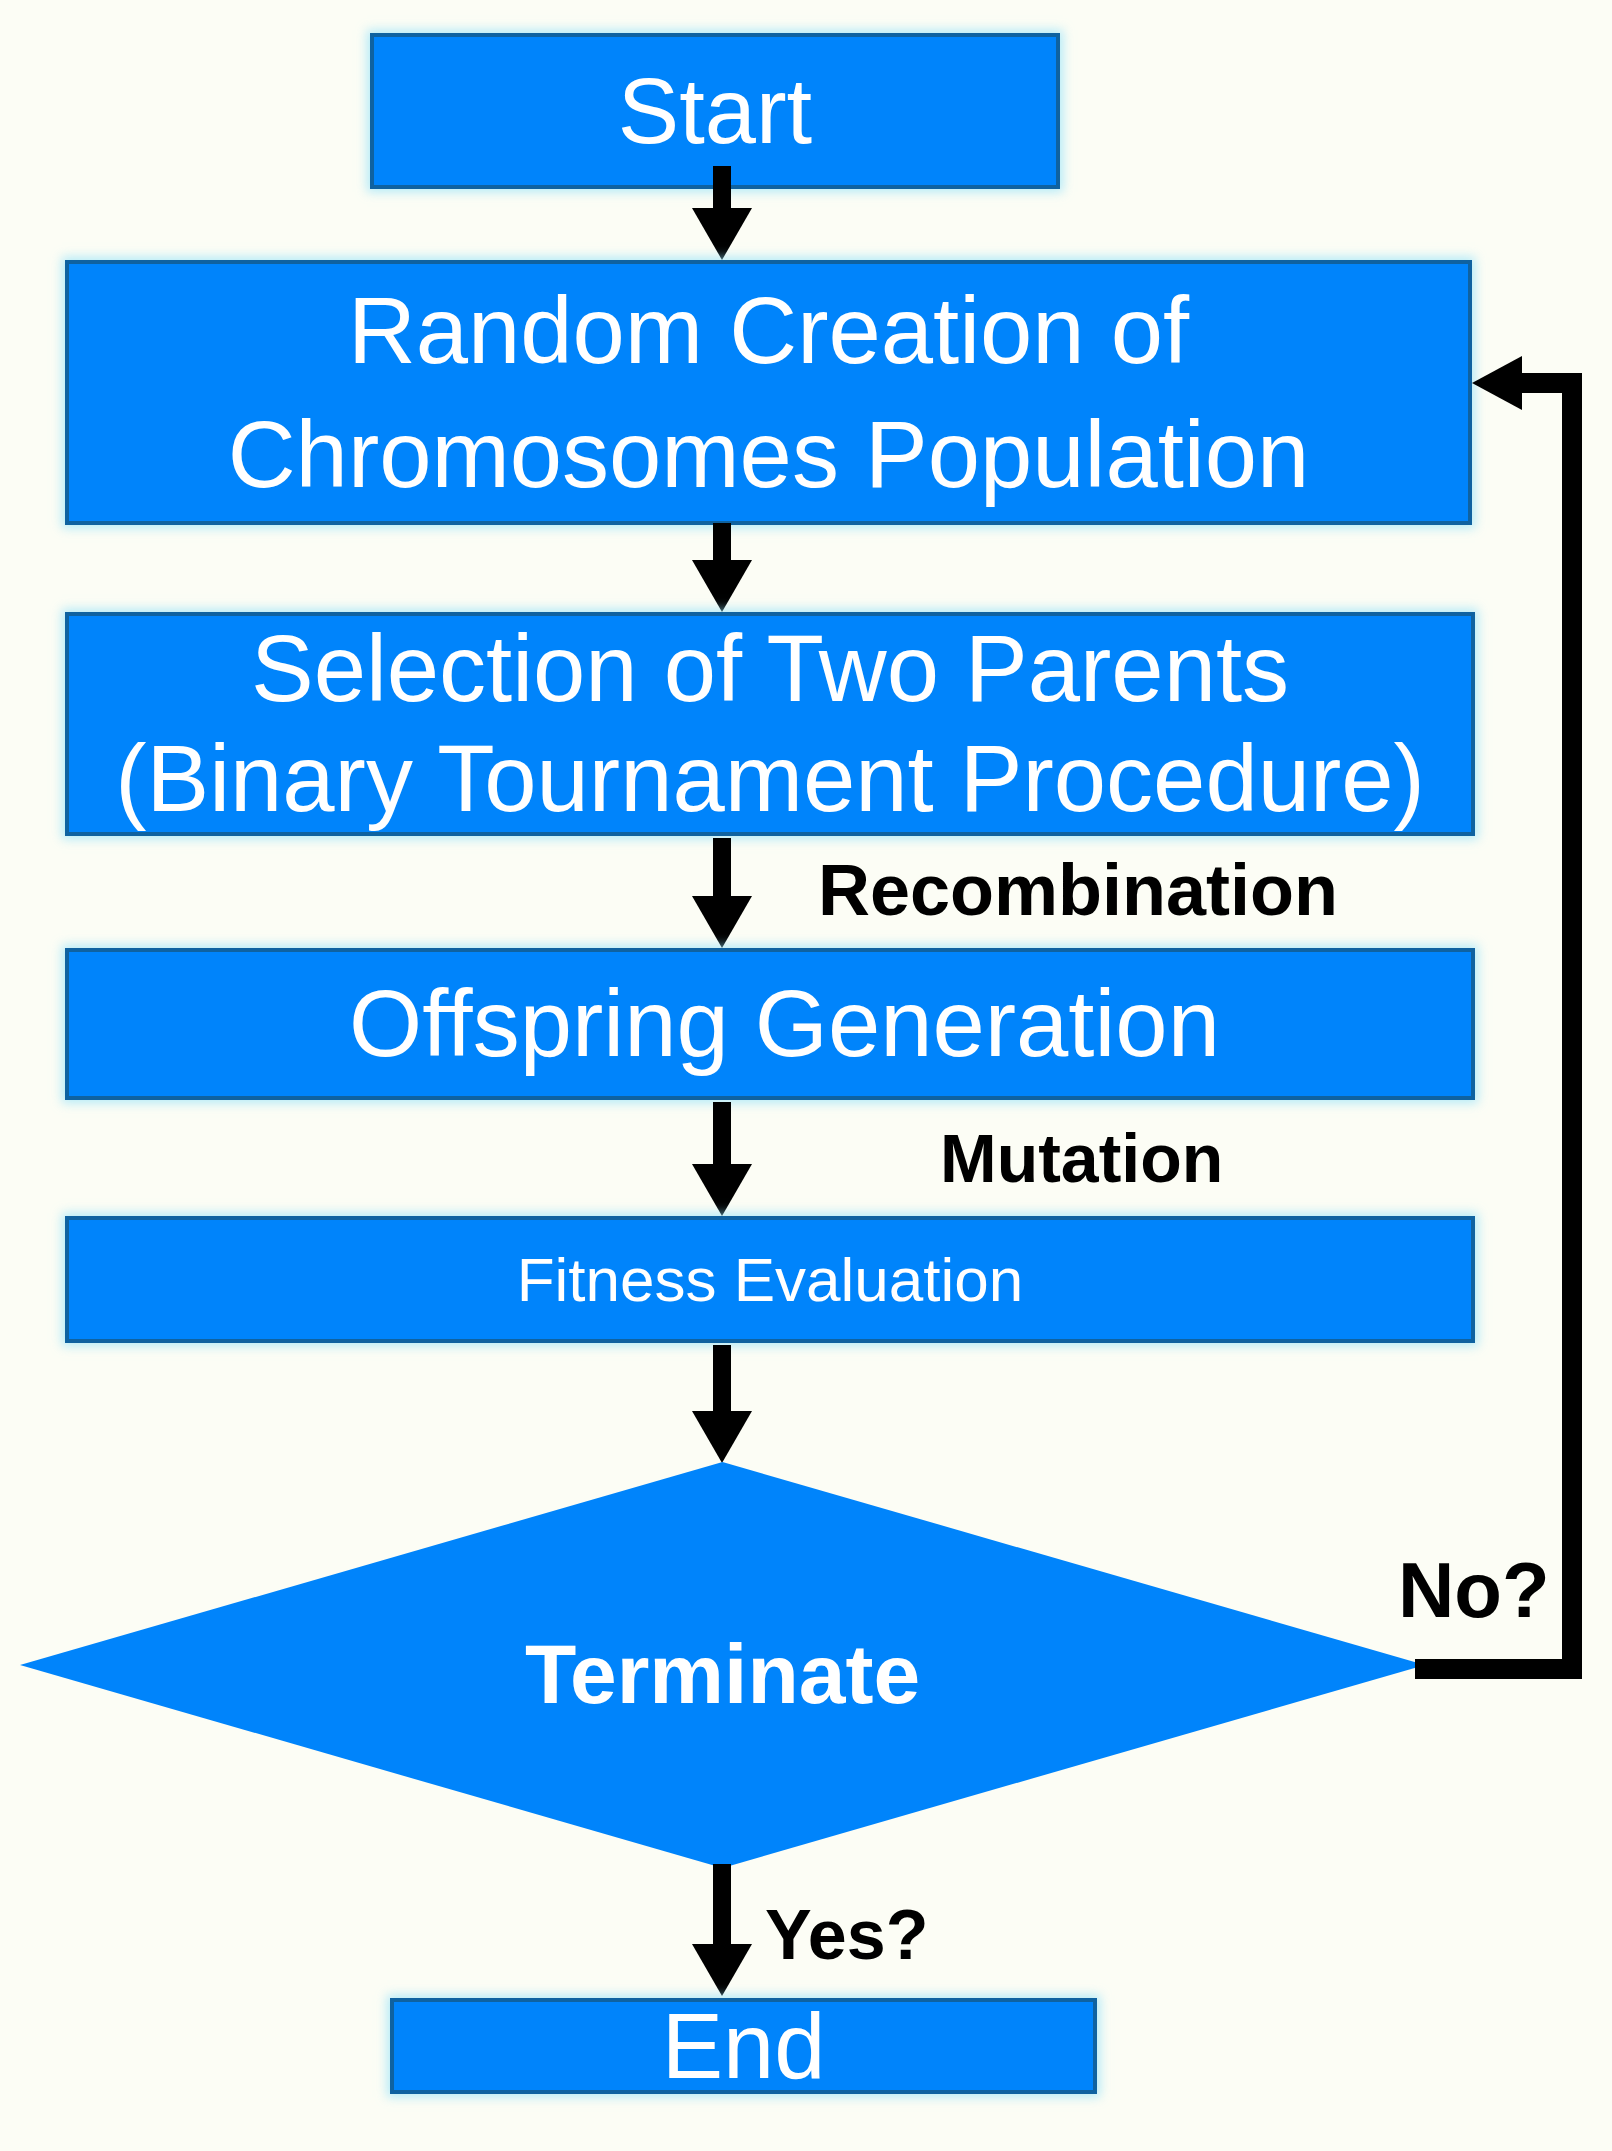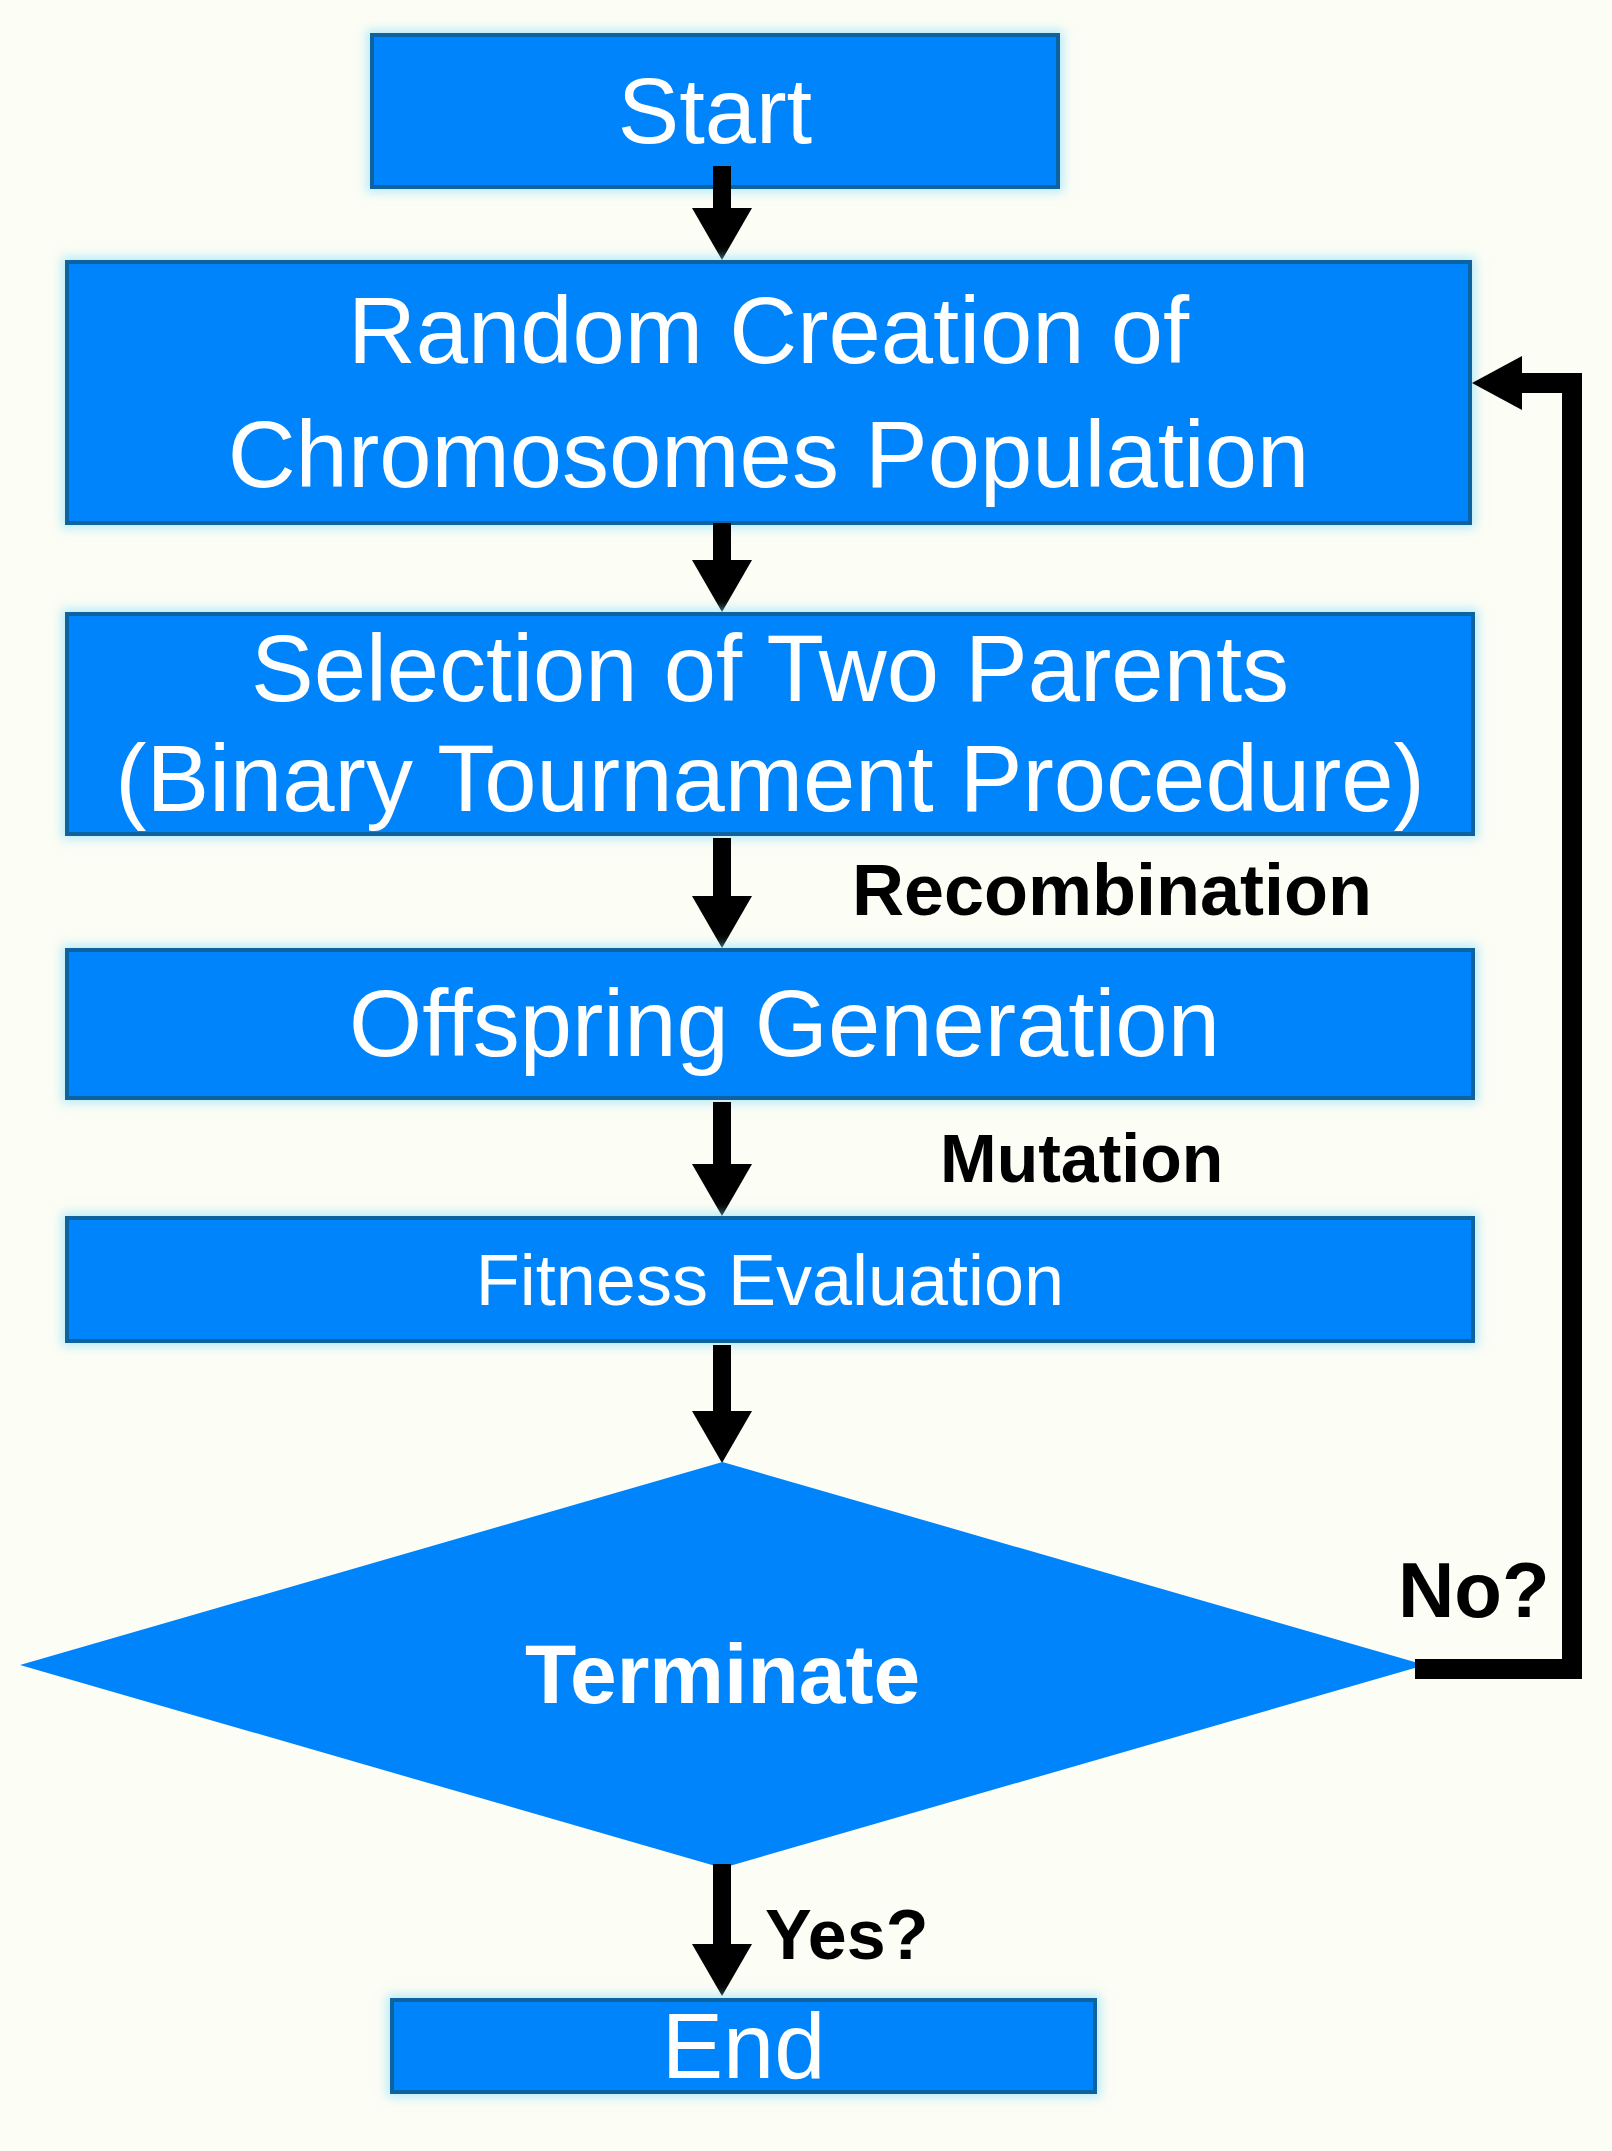--- a/index.html
+++ b/index.html
@@ -84,31 +84,31 @@
   <div class="shaft" style="left:713px; top:523px; width:18px; height:44px;"></div>
   <div class="head-down" style="left:692px; top:560px;"></div>
 
   <div class="node" style="left:65px; top:612px; width:1410px; height:224px; font-size:94px; line-height:110px;">
     <span>Selection of Two Parents</span>
     <span>(Binary Tournament Procedure)</span>
   </div>
 
   <div class="shaft" style="left:713px; top:838px; width:18px; height:62px;"></div>
   <div class="head-down" style="left:692px; top:896px;"></div>
-  <div class="elabel" style="left:818px; top:846px; font-size:72px; line-height:88px;margin-left:34px;">Recombination</div>
+  <div class="elabel" style="left:818px; top:846px; font-size:72px; line-height:88px;">Recombination</div>
 
   <div class="node" style="left:65px; top:948px; width:1410px; height:152px; font-size:94px;padding-left:29px;">
     <span>Offspring Generation</span>
   </div>
 
   <div class="shaft" style="left:713px; top:1102px; width:18px; height:66px;"></div>
   <div class="head-down" style="left:692px; top:1164px;"></div>
   <div class="elabel" style="left:940px; top:1114px; font-size:68px; line-height:88px;">Mutation</div>
 
-  <div class="node" style="left:65px; top:1216px; width:1410px; height:127px; font-size:72px;">
+  <div class="node" style="left:65px; top:1216px; width:1410px; height:127px; font-size:62px;">
     <span>Fitness Evaluation</span>
   </div>
 
   <div class="shaft" style="left:713px; top:1345px; width:18px; height:70px;"></div>
   <div class="head-down" style="left:692px; top:1411px;"></div>
 
   <div class="diamond" style="left:20px; top:1462px; width:1405px; height:406px; font-size:84px; padding-top:18px; box-sizing:border-box;">
     <span>Terminate</span>
   </div>
 

